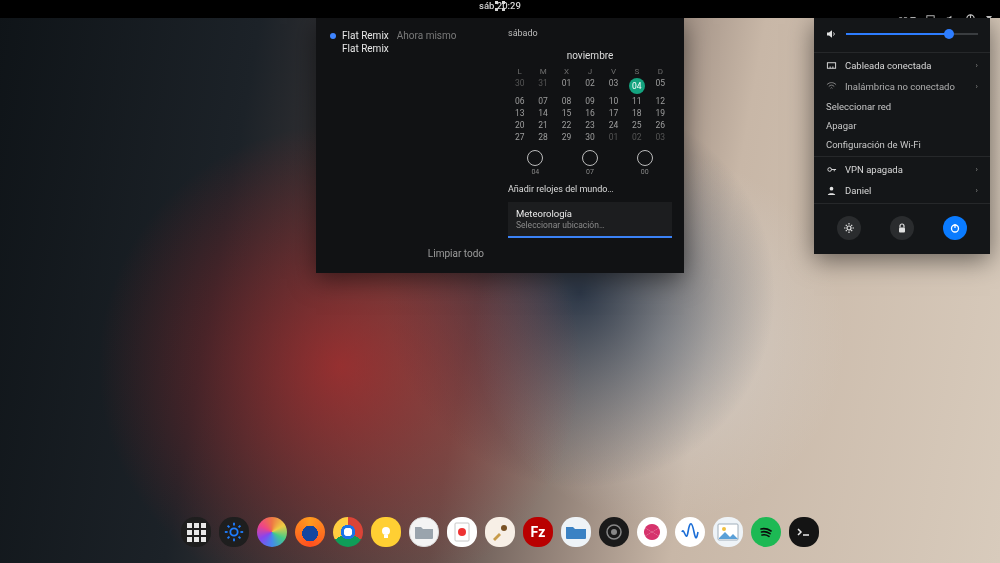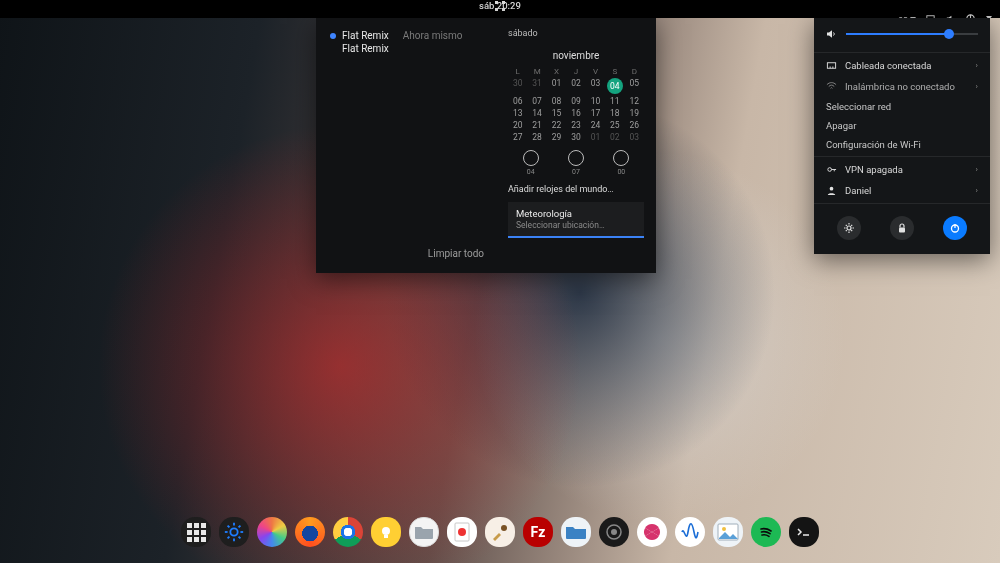--- a/index.html
+++ b/index.html
@@ -21,29 +21,29 @@
     background:#000; display:flex; align-items:center;
     padding:0 8px; color:#ddd; font-size:9.5px;flex-direction:column;
   }
   .topbar-center { position:absolute; left:50%; transform:translateX(-50%); font-weight:500;}
   .topbar-right { margin-left:auto; display:flex; align-items:center; gap:8px; }
   .topbar-icon { width:12px; height:12px; display:inline-flex; align-items:center; justify-content:center; }
   .tri-down { width:0;height:0;border-left:3px solid transparent;border-right:3px solid transparent;border-top:4px solid #ccc;display:inline-block;vertical-align:middle;margin-left:2px;}
 
   
   .cal-popup {
-    position:absolute; top:18px; left:316px; width:340px; height:255px;
+    position:absolute; top:18px; left:316px; width:368px; height:255px;
     background:#111214; display:flex; color:#d8d8d8;
     box-shadow:0 6px 24px rgba(0,0,0,0.5);
   }
   .cal-left { width:180px; padding:12px 10px 10px 14px; display:flex; flex-direction:column; font-size:10px;}
   .notif { display:flex; gap:6px; margin-bottom:2px; }
   .notif-dot { width:6px;height:6px;border-radius:50%;background:#3e84ff;margin-top:3px;flex:none;}
   .notif-title { color:#e8e8e8; }
-  .notif-sub { color:#7a7a7a; margin-left:8px;}
+  .notif-sub { color:#7a7a7a; margin-left:2px;}
   .notif2 { margin-left:12px; color:#e8e8e8; font-size:10px;}
   .clear-all { margin-top:auto; align-self:flex-end; color:#9c9c9c; font-size:10px; padding:6px 2px 4px 0;}
   .cal-right { flex:1; padding:10px 12px 8px 12px; display:flex; flex-direction:column;}
   .cal-dayname { font-size:9px; color:#bcbcbc;}
   .cal-date { font-size:13.5px; color:#eee; margin-top:0px;}
   .cal-month { text-align:center; font-size:10px; margin-top:12px; color:#ddd;}
   .cal-grid { margin-top:6px; display:grid; grid-template-columns:repeat(7,1fr); gap:2px 0; font-size:8.5px; text-align:center; color:#9e9e9e;}
   .cal-head { color:#6e6e6e; font-size:8px;}
   .cal-dim { color:#555;}
   .cal-today { background:#14a37f; color:#fff; border-radius:50%; width:16px; height:16px; line-height:16px; margin:0 auto;}

